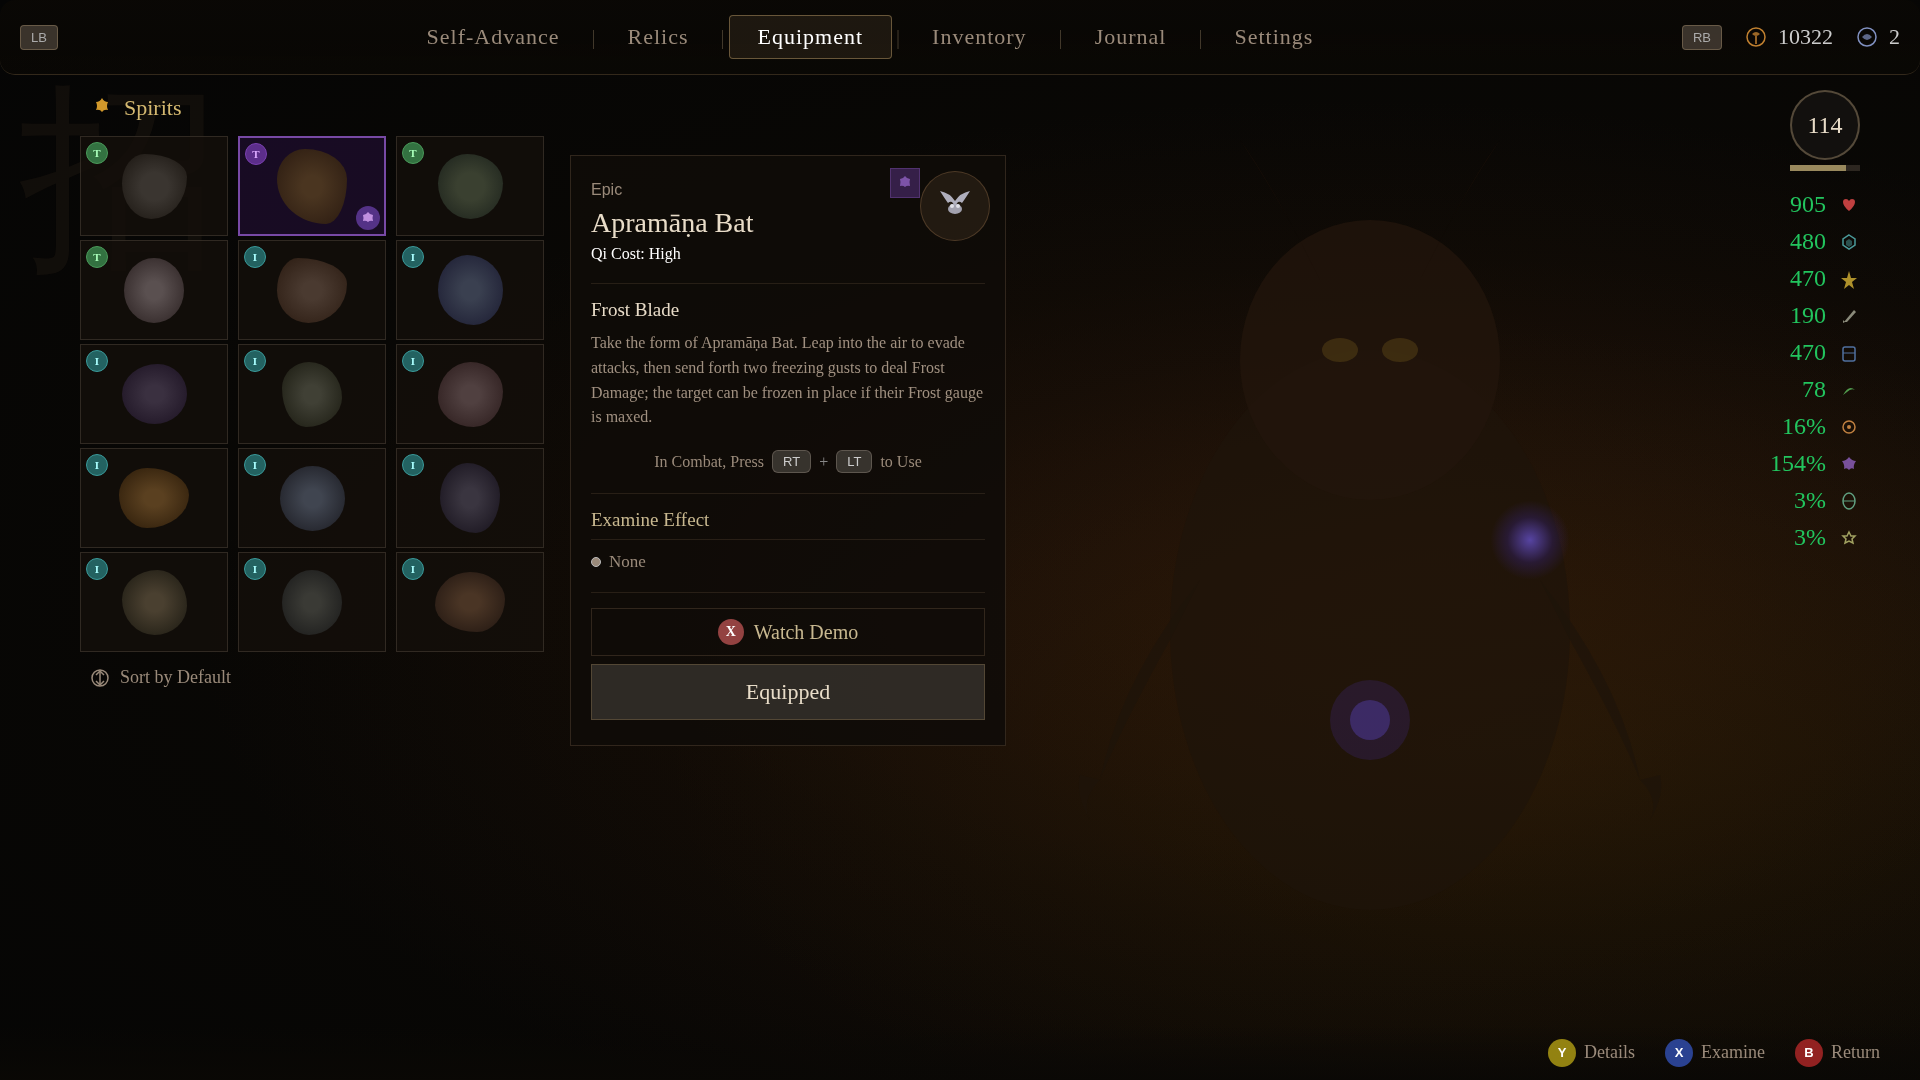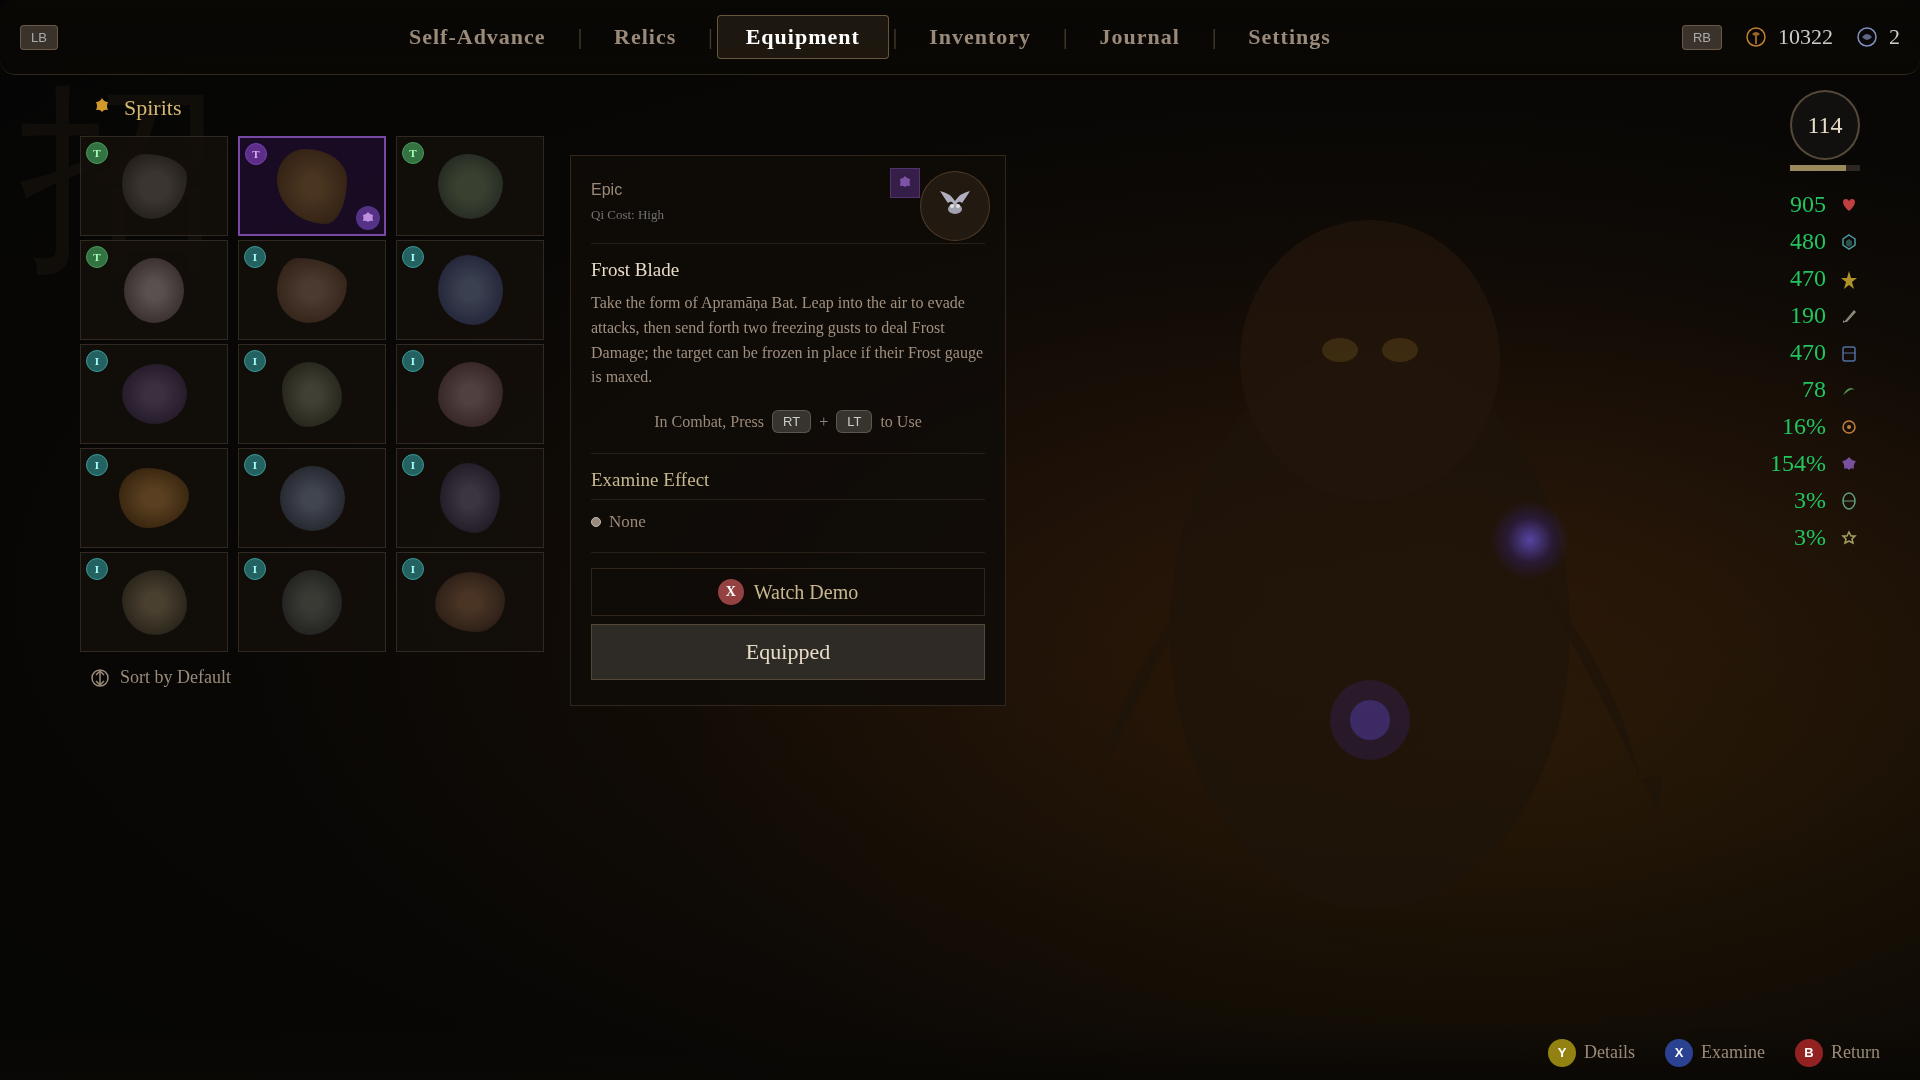--- a/index.html
+++ b/index.html
@@ -58,21 +58,20 @@
       font-size: 13px;
       color: #aaa;
       font-family: Arial, sans-serif;
     }
     .nav-items {
       display: flex;
       align-items: center;
       flex: 1;
       justify-content: center;
       gap: 0;
-      font-weight: bold;
     }
     .nav-item {
       padding: 8px 28px;
       font-size: 22px;
       color: #9a8a7a;
       cursor: pointer;
       font-family: 'Georgia', serif;
       letter-spacing: 1px;
       position: relative;
     }
@@ -231,22 +230,22 @@
       margin-bottom: 8px;
       font-family: Arial, sans-serif;
     }
     .item-name {
       font-size: 28px;
       color: #e8dcc8;
       font-family: 'Georgia', serif;
       margin-bottom: 6px;
     }
     .item-qi-cost {
-      font-size: 13px;
-      color: #737373;
+      font-size: 16px;
+      color: #ffffff;
       margin-bottom: 20px;
     }
     .item-icon-corner {
       position: absolute;
       top: 15px;
       right: 15px;
       width: 70px;
       height: 70px;
       background: rgba(40,30,20,0.8);
       border: 1px solid rgba(120,90,60,0.5);
@@ -729,20 +728,21 @@
       <div class="item-icon-corner">
         <svg width="50" height="50" viewBox="0 0 50 50">
 
           <path d="M25 20 Q20 12 10 10 Q15 18 18 22 Q20 20 22 21 L25 25 L28 21 Q30 20 32 22 Q35 18 40 10 Q30 12 25 20Z" fill="#c0c0d0" opacity="0.9"></path>
           <ellipse cx="25" cy="28" rx="7" ry="5" fill="#b0b0c0" opacity="0.9"></ellipse>
           <circle cx="22" cy="25" r="2" fill="#e0e0e8"></circle>
           <circle cx="28" cy="25" r="2" fill="#e0e0e8"></circle>
         </svg>
       </div>
 
+      <div class="item-name">Apramāṇa Bat</div>
       <div class="item-qi-cost">
         <span>Qi Cost:</span> <span>High</span>
       </div>
 
       <div class="divider-line"></div>
 
       <div class="skill-name">Frost Blade</div>
       <div class="skill-desc">Take the form of Apramāṇa Bat. Leap into the air to evade attacks, then send forth two freezing gusts to deal Frost Damage; the target can be frozen in place if their Frost gauge is maxed.</div>
 
       <div class="combat-hint">

